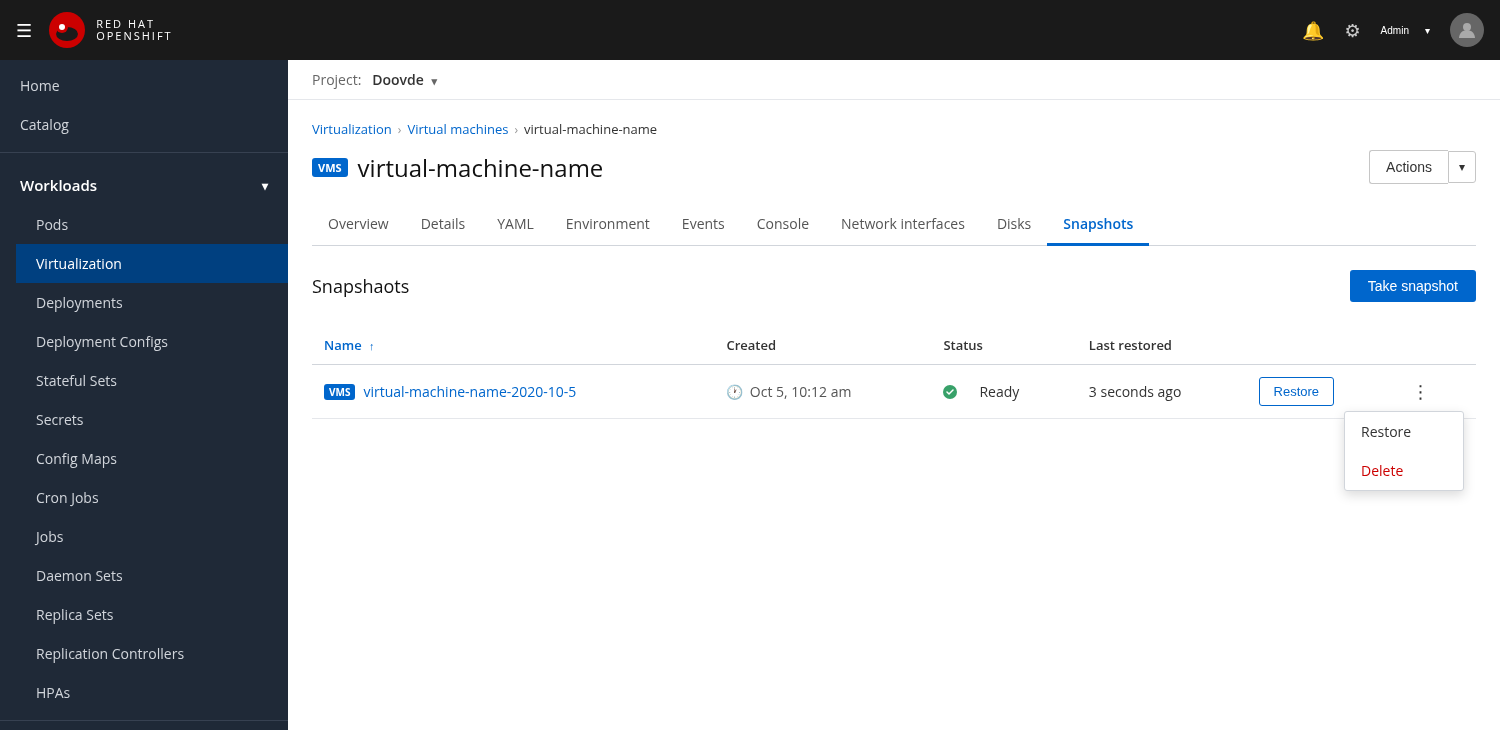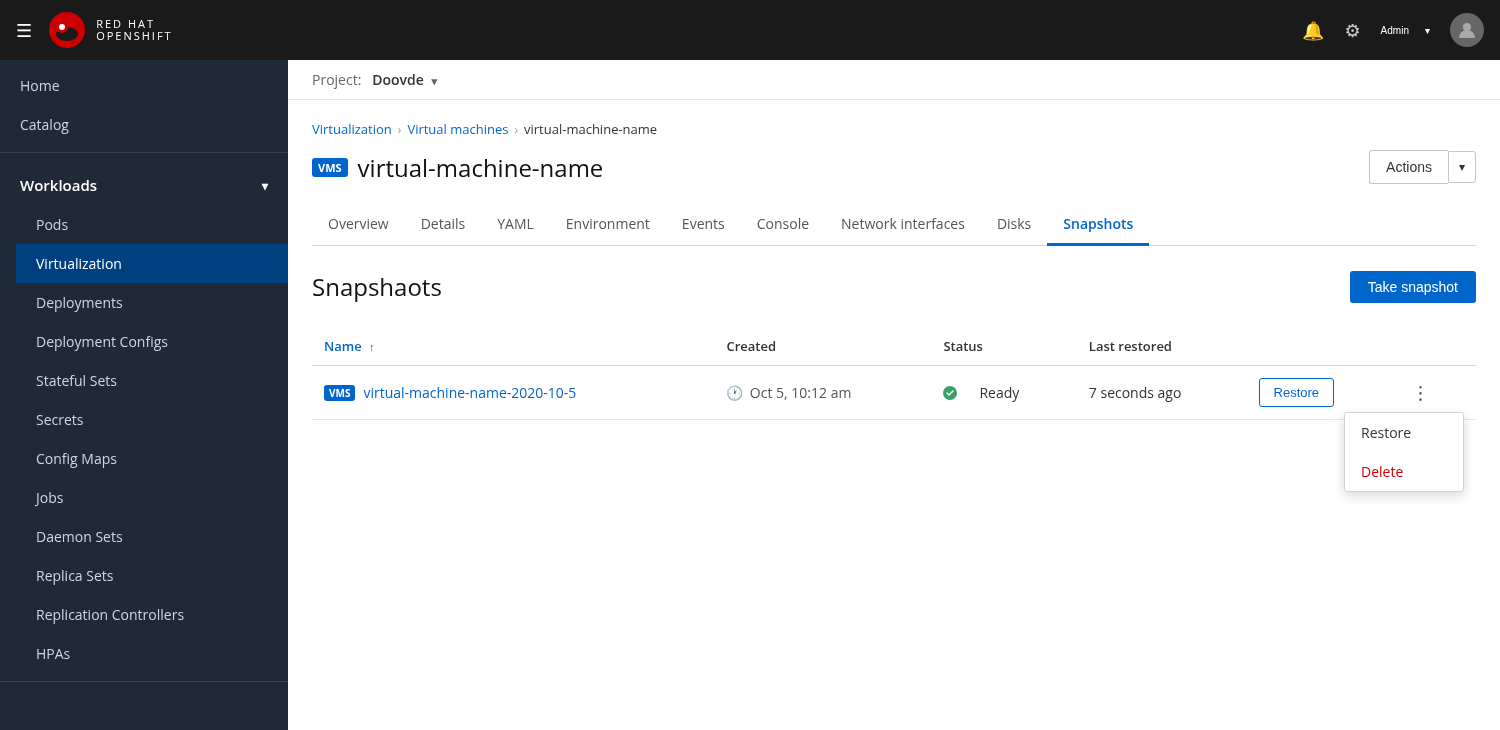--- a/index.html
+++ b/index.html
@@ -240,21 +240,21 @@
     }
 
     
     .section-header {
       display: flex;
       align-items: center;
       justify-content: space-between;
       margin-bottom: 24px;
     }
     .section-title {
-      font-size: 24px;
+      font-size: 18px;
       font-weight: 400;
       color: #111;
     }
     .take-snapshot-btn {
       background: #0066cc;
       color: #fff;
       border: none;
       padding: 8px 18px;
       font-size: 14px;
       border-radius: 3px;
@@ -439,20 +439,23 @@
         <span>Deployment Configs</span>
       </div>
       <div class="sidebar-item">
         <span>Stateful Sets</span>
       </div>
       <div class="sidebar-item">
         <span>Secrets</span>
       </div>
       <div class="sidebar-item">
         <span>Config Maps</span>
+      </div>
+      <div class="sidebar-item">
+        <span>Cron Jobs</span>
       </div>
       <div class="sidebar-item">
         <span>Jobs</span>
       </div>
       <div class="sidebar-item">
         <span>Daemon Sets</span>
       </div>
       <div class="sidebar-item">
         <span>Replica Sets</span>
       </div>
@@ -573,21 +576,21 @@
             <td>
               <div class="status-ready">
                 <span class="status-dot">
                   <svg viewBox="0 0 8 8" fill="none">
                     <path d="M1 4l2 2 4-4" stroke="#fff" stroke-width="1.5" stroke-linecap="round" stroke-linejoin="round"></path>
                   </svg>
                 </span>
                 <span>Ready</span>
               </div>
             </td>
-            <td>7 seconds ago</td>
+            <td>3 seconds ago</td>
             <td>
               <button class="restore-btn">Restore</button>
             </td>
             <td>
               <div class="row-actions">
                 <button class="kebab-btn">⋮</button>
                 <div class="kebab-menu">
                   <div class="kebab-menu-item">Restore</div>
                   <div class="kebab-menu-item delete">Delete</div>
                 </div>

